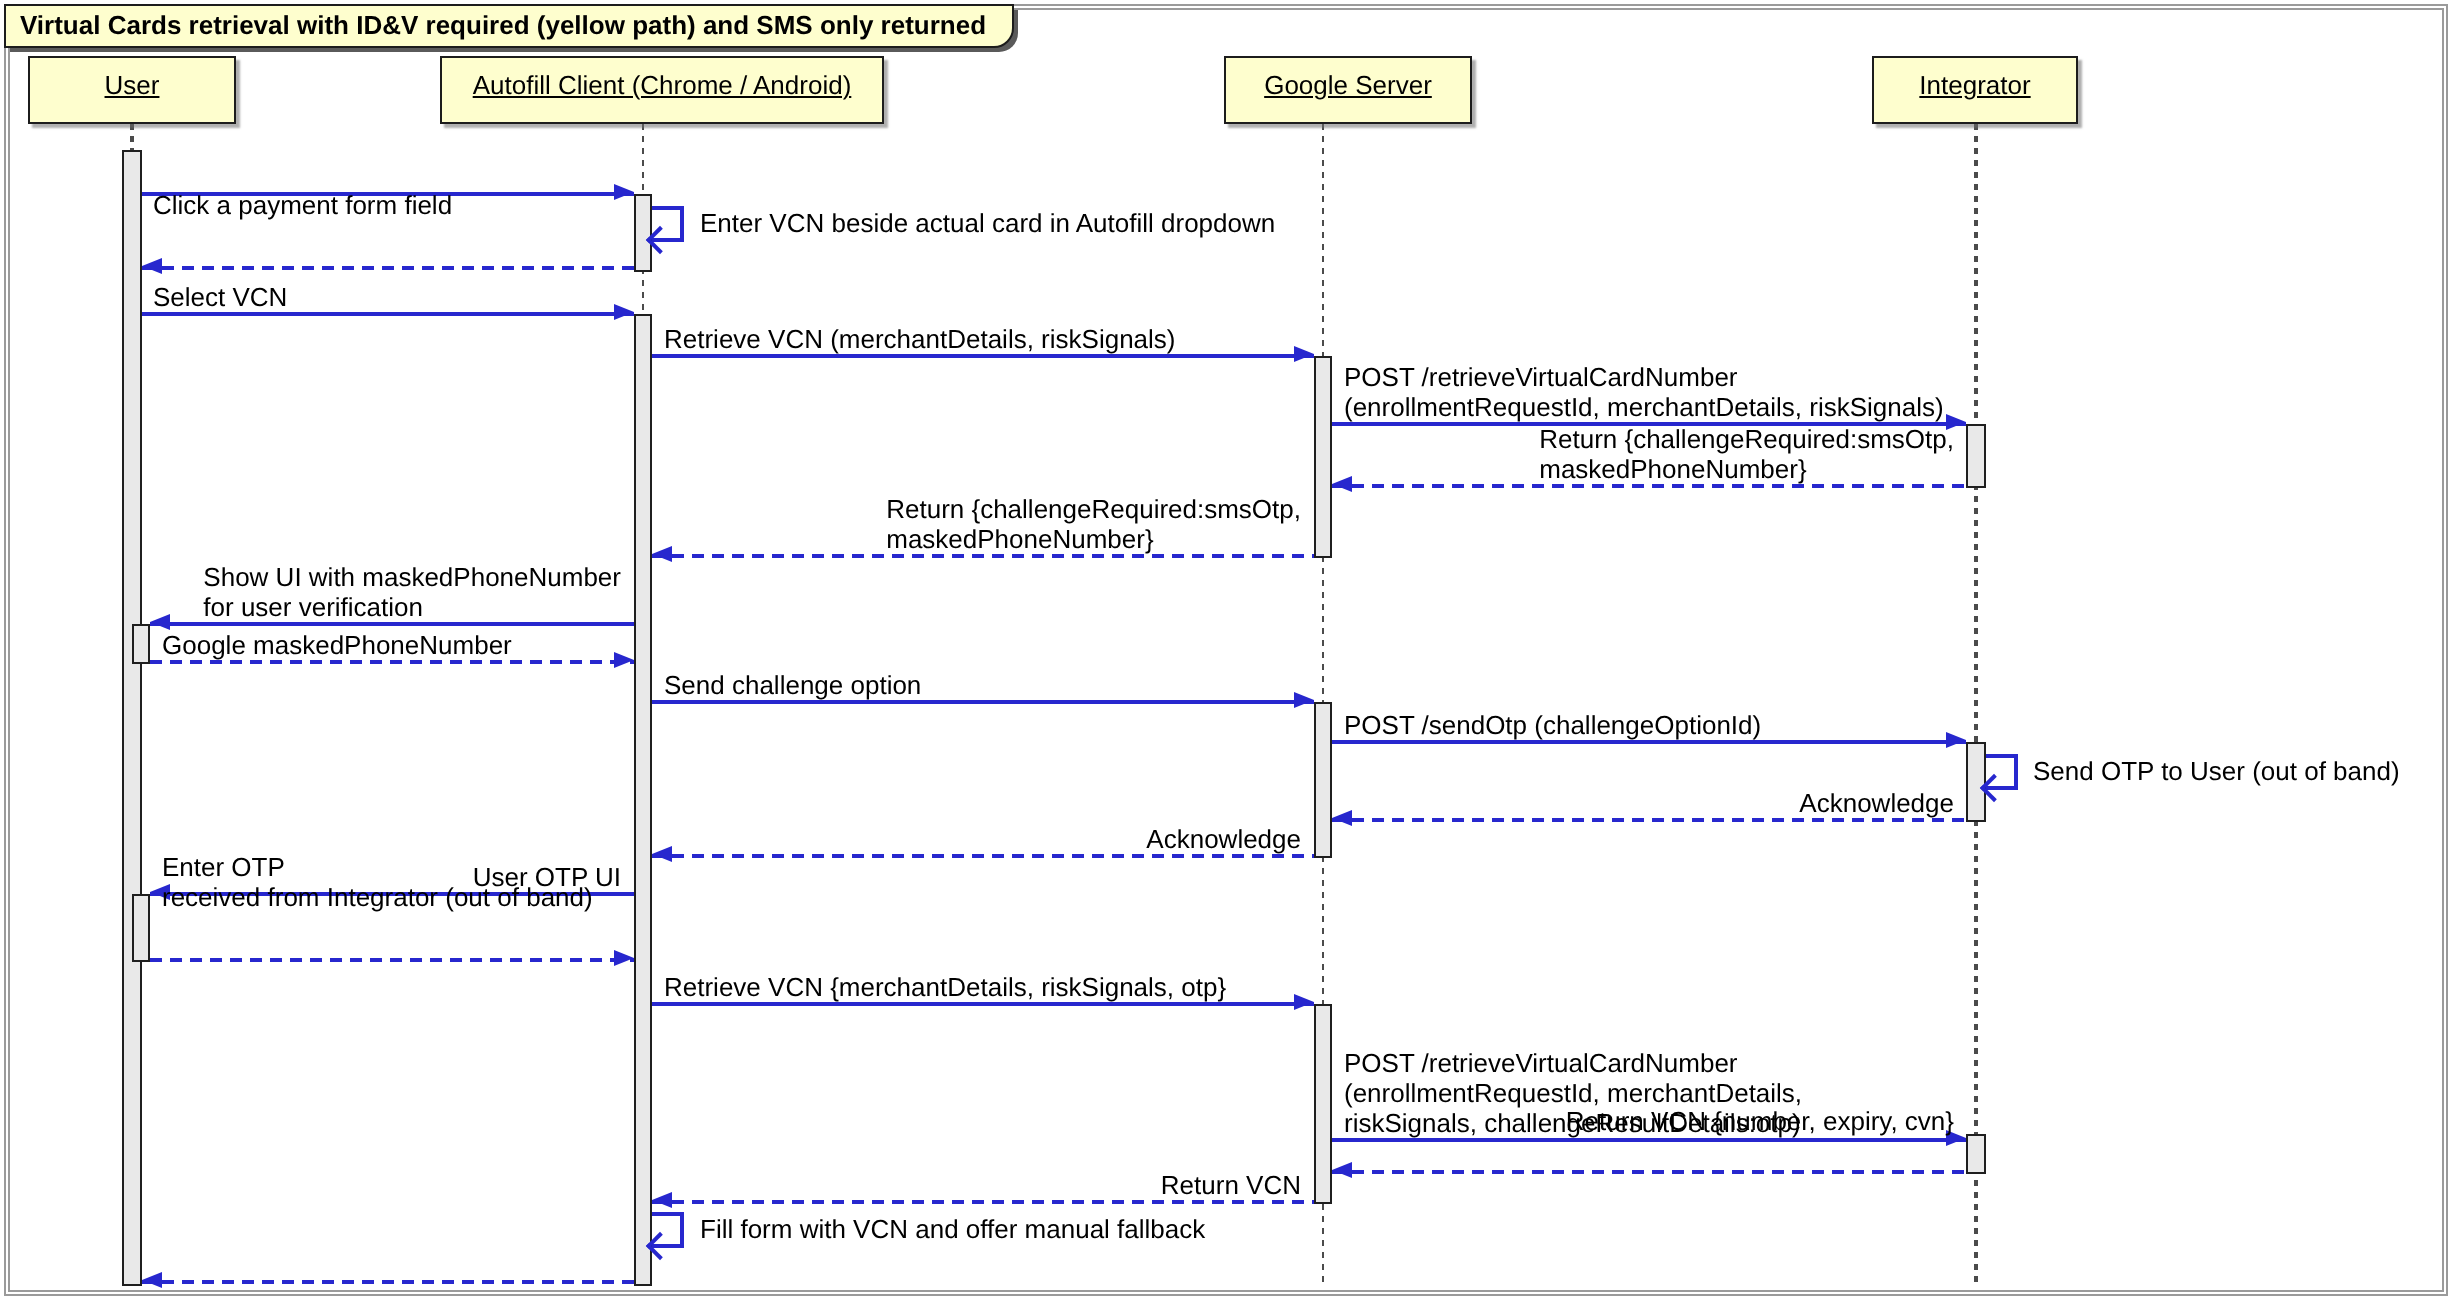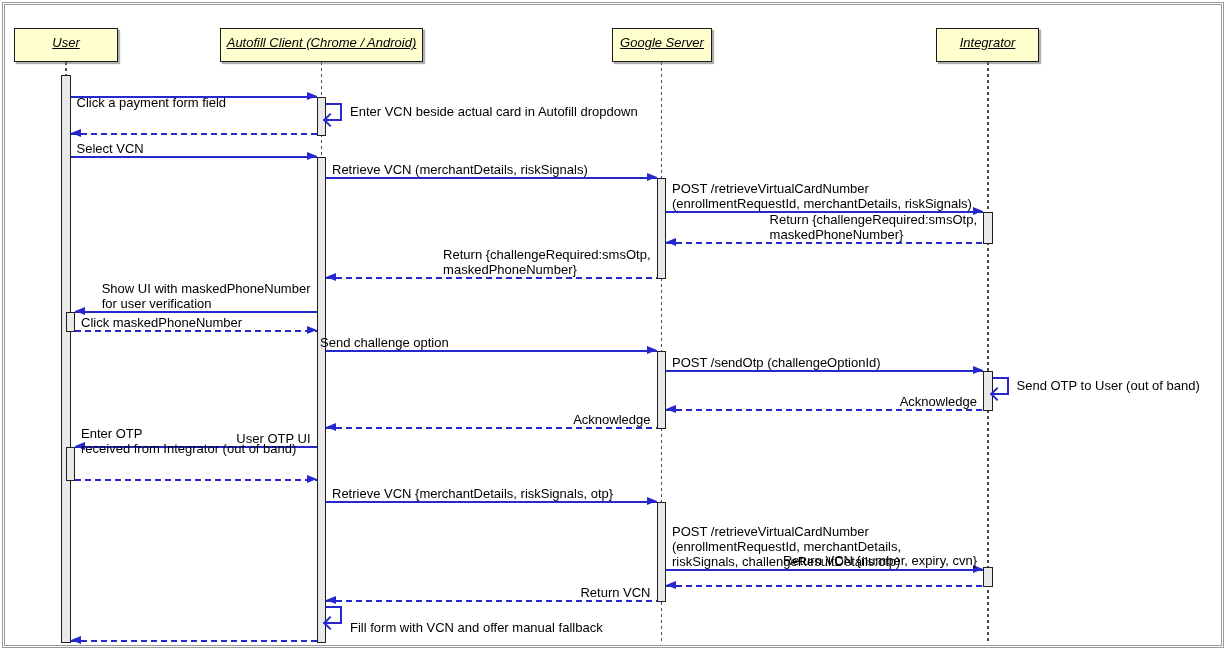--- a/index.html
+++ b/index.html
@@ -7,21 +7,21 @@
           font-family:"Liberation Sans",sans-serif;overflow:hidden;color:#000;}
   .frame{position:absolute;left:2px;top:2px;right:3px;bottom:2px;
          border:1px solid var(--frame);
          box-shadow:inset 0 0 0 1px #ffffff, inset 0 0 0 2px var(--frame);z-index:0;}
   .title-tab{position:absolute;left:2px;top:2px;z-index:6;
          background:var(--pfill);border:1.5px solid #1c1c1c;border-radius:0 0 10px 0;
          padding:2px 13px 3px 7px;font-size:13px;font-weight:bold;white-space:nowrap;
          box-shadow:2.5px 2.5px 0 -0.5px #5a5a5a;}
   .pbox{position:absolute;top:28px;height:34px;z-index:2;box-sizing:border-box;
          background:var(--pfill);border:1.5px solid #1c1c1c;text-align:center;
-         font-size:13px;padding-top:6px;box-shadow:2px 2px 1px rgba(110,110,110,.55);font-style:italic;}
+         font-size:13px;padding-top:6px;box-shadow:2px 2px 1px rgba(110,110,110,.55);}
   .pbox span{text-decoration:underline;}
   .lifeline{position:absolute;width:1.5px;z-index:1;
          background:repeating-linear-gradient(to bottom,#4b4b4b 0 3px,transparent 3px 6px);}
   .bar{position:absolute;width:9.5px;z-index:2;box-sizing:border-box;
          background:var(--barfill);border:1px solid #1f1f1f;}
   .mline{position:absolute;height:2px;z-index:3;}
   .solid{background:var(--arrow);}
   .dashed{background:repeating-linear-gradient(to right,var(--arrow) 0 6px,transparent 6px 10px);}
   .ah{position:absolute;width:0;height:0;z-index:3;
       border-top:4.5px solid transparent;border-bottom:4.5px solid transparent;}
@@ -39,22 +39,22 @@
 <body>
 
 <div class="canvas" style="--arrow: #2727CE; --pfill: #FEFECE; --barfill: #E9E9E9; --frame: #9a9a9a;">
   <div class="frame"></div>
   <div id="diagram-layer">
       <div class="lifeline" style="left: 65.25px; top: 62px; height: 582px;"></div>
       <div class="lifeline" style="left: 320.75px; top: 62px; height: 582px;"></div>
       <div class="lifeline" style="left: 660.75px; top: 62px; height: 582px;"></div>
       <div class="lifeline" style="left: 987.25px; top: 62px; height: 582px;"></div>
       <div class="pbox" style="left: 14px; width: 104px;"><span>User</span></div>
-      <div class="pbox" style="left: 220px; width: 203px;"><span>Autofill Client (Chrome / Android)</span></div>
-      <div class="pbox" style="left: 612px; width: 100px;"><span>Google Server</span></div>
+      <div class="pbox" style="left: 220px; width: 222px;"><span>Autofill Client (Chrome / Android)</span></div>
+      <div class="pbox" style="left: 612px; width: 124px;"><span>Google Server</span></div>
       <div class="pbox" style="left: 936px; width: 103px;"><span>Integrator</span></div>
       <div class="bar" style="left: 61px; top: 75px; height: 568px;"></div>
       <div class="bar" style="left: 65.5px; top: 312px; height: 20px;"></div>
       <div class="bar" style="left: 65.5px; top: 447px; height: 34px;"></div>
       <div class="bar" style="left: 316.5px; top: 97px; height: 39px;"></div>
       <div class="bar" style="left: 316.5px; top: 157px; height: 486px;"></div>
       <div class="bar" style="left: 656.5px; top: 178px; height: 101px;"></div>
       <div class="bar" style="left: 656.5px; top: 351px; height: 78px;"></div>
       <div class="bar" style="left: 656.5px; top: 502px; height: 100px;"></div>
       <div class="bar" style="left: 983px; top: 212px; height: 32px;"></div>
@@ -85,24 +85,24 @@
       <div class="mline dashed" style="left: 326px; width: 330.5px; top: 277px;"></div>
       <div class="ah ah-l" style="top: 273px; left: 326px;"></div>
       <div class="mlabel" style="top: 247px; right: 576.5px;">Return {challengeRequired:smsOtp,
 maskedPhoneNumber}</div>
       <div class="mline solid" style="left: 75px; width: 241.5px; top: 311px;"></div>
       <div class="ah ah-l" style="top: 307px; left: 75px;"></div>
       <div class="mlabel" style="top: 281px; right: 916.5px;">Show UI with maskedPhoneNumber
 for user verification</div>
       <div class="mline dashed" style="left: 75px; width: 241.5px; top: 330px;"></div>
       <div class="ah ah-r" style="top: 326px; left: 306.5px;"></div>
-      <div class="mlabel" style="top: 315px; left: 81px;">Click maskedPhoneNumber</div>
+      <div class="mlabel" style="top: 315px; left: 81px;">Google maskedPhoneNumber</div>
       <div class="mline solid" style="left: 326px; width: 330.5px; top: 350px;"></div>
       <div class="ah ah-r" style="top: 346px; left: 646.5px;"></div>
-      <div class="mlabel" style="top: 335px; left: 320px;">Send challenge option</div>
+      <div class="mlabel" style="top: 335px; left: 332px;">Send challenge option</div>
       <div class="mline solid" style="left: 666px; width: 317px; top: 370px;"></div>
       <div class="ah ah-r" style="top: 366px; left: 973px;"></div>
       <div class="mlabel" style="top: 355px; left: 672px;">POST /sendOtp (challengeOptionId)</div>
       <div class="selfloop" style="left: 992.5px; top: 377px; width: 16px; height: 18px;"></div>
       <div class="chevron" style="left: 991.5px; top: 389px;"></div>
       <div class="mlabel" style="left: 1016.5px; top: 378px;">Send OTP to User (out of band)</div>
       <div class="mline dashed" style="left: 666px; width: 317px; top: 409px;"></div>
       <div class="ah ah-l" style="top: 405px; left: 666px;"></div>
       <div class="mlabel" style="top: 394px; right: 250px;">Acknowledge</div>
       <div class="mline dashed" style="left: 326px; width: 330.5px; top: 427px;"></div>
@@ -124,17 +124,18 @@
 (enrollmentRequestId, merchantDetails,
 riskSignals, challengeResultDetails:otp)</div>
       <div class="mline dashed" style="left: 666px; width: 317px; top: 585px;"></div>
       <div class="ah ah-l" style="top: 581px; left: 666px;"></div>
       <div class="mlabel" style="top: 553px; right: 250px;">Return VCN {number, expiry, cvn}</div>
       <div class="mline dashed" style="left: 326px; width: 330.5px; top: 600px;"></div>
       <div class="ah ah-l" style="top: 596px; left: 326px;"></div>
       <div class="mlabel" style="top: 585px; right: 576.5px; text-align: center;">Return VCN</div>
       <div class="selfloop" style="left: 326px; top: 606px; width: 16px; height: 18px;"></div>
       <div class="chevron" style="left: 325px; top: 618px;"></div>
-      <div class="mlabel" style="left: 350px; top: 620px;">Fill form with VCN and offer manual fallback</div>
+      <div class="mlabel" style="left: 350px; top: 607px;">Fill form with VCN and offer manual fallback</div>
       <div class="mline dashed" style="left: 70.5px; width: 246px; top: 640px;"></div>
       <div class="ah ah-l" style="top: 636px; left: 70.5px;"></div>
     </div>
+  <div class="title-tab"><span>Virtual Cards retrieval with ID&amp;V required (yellow path) and SMS only returned</span></div>
 </div>
 
 </body></html>

